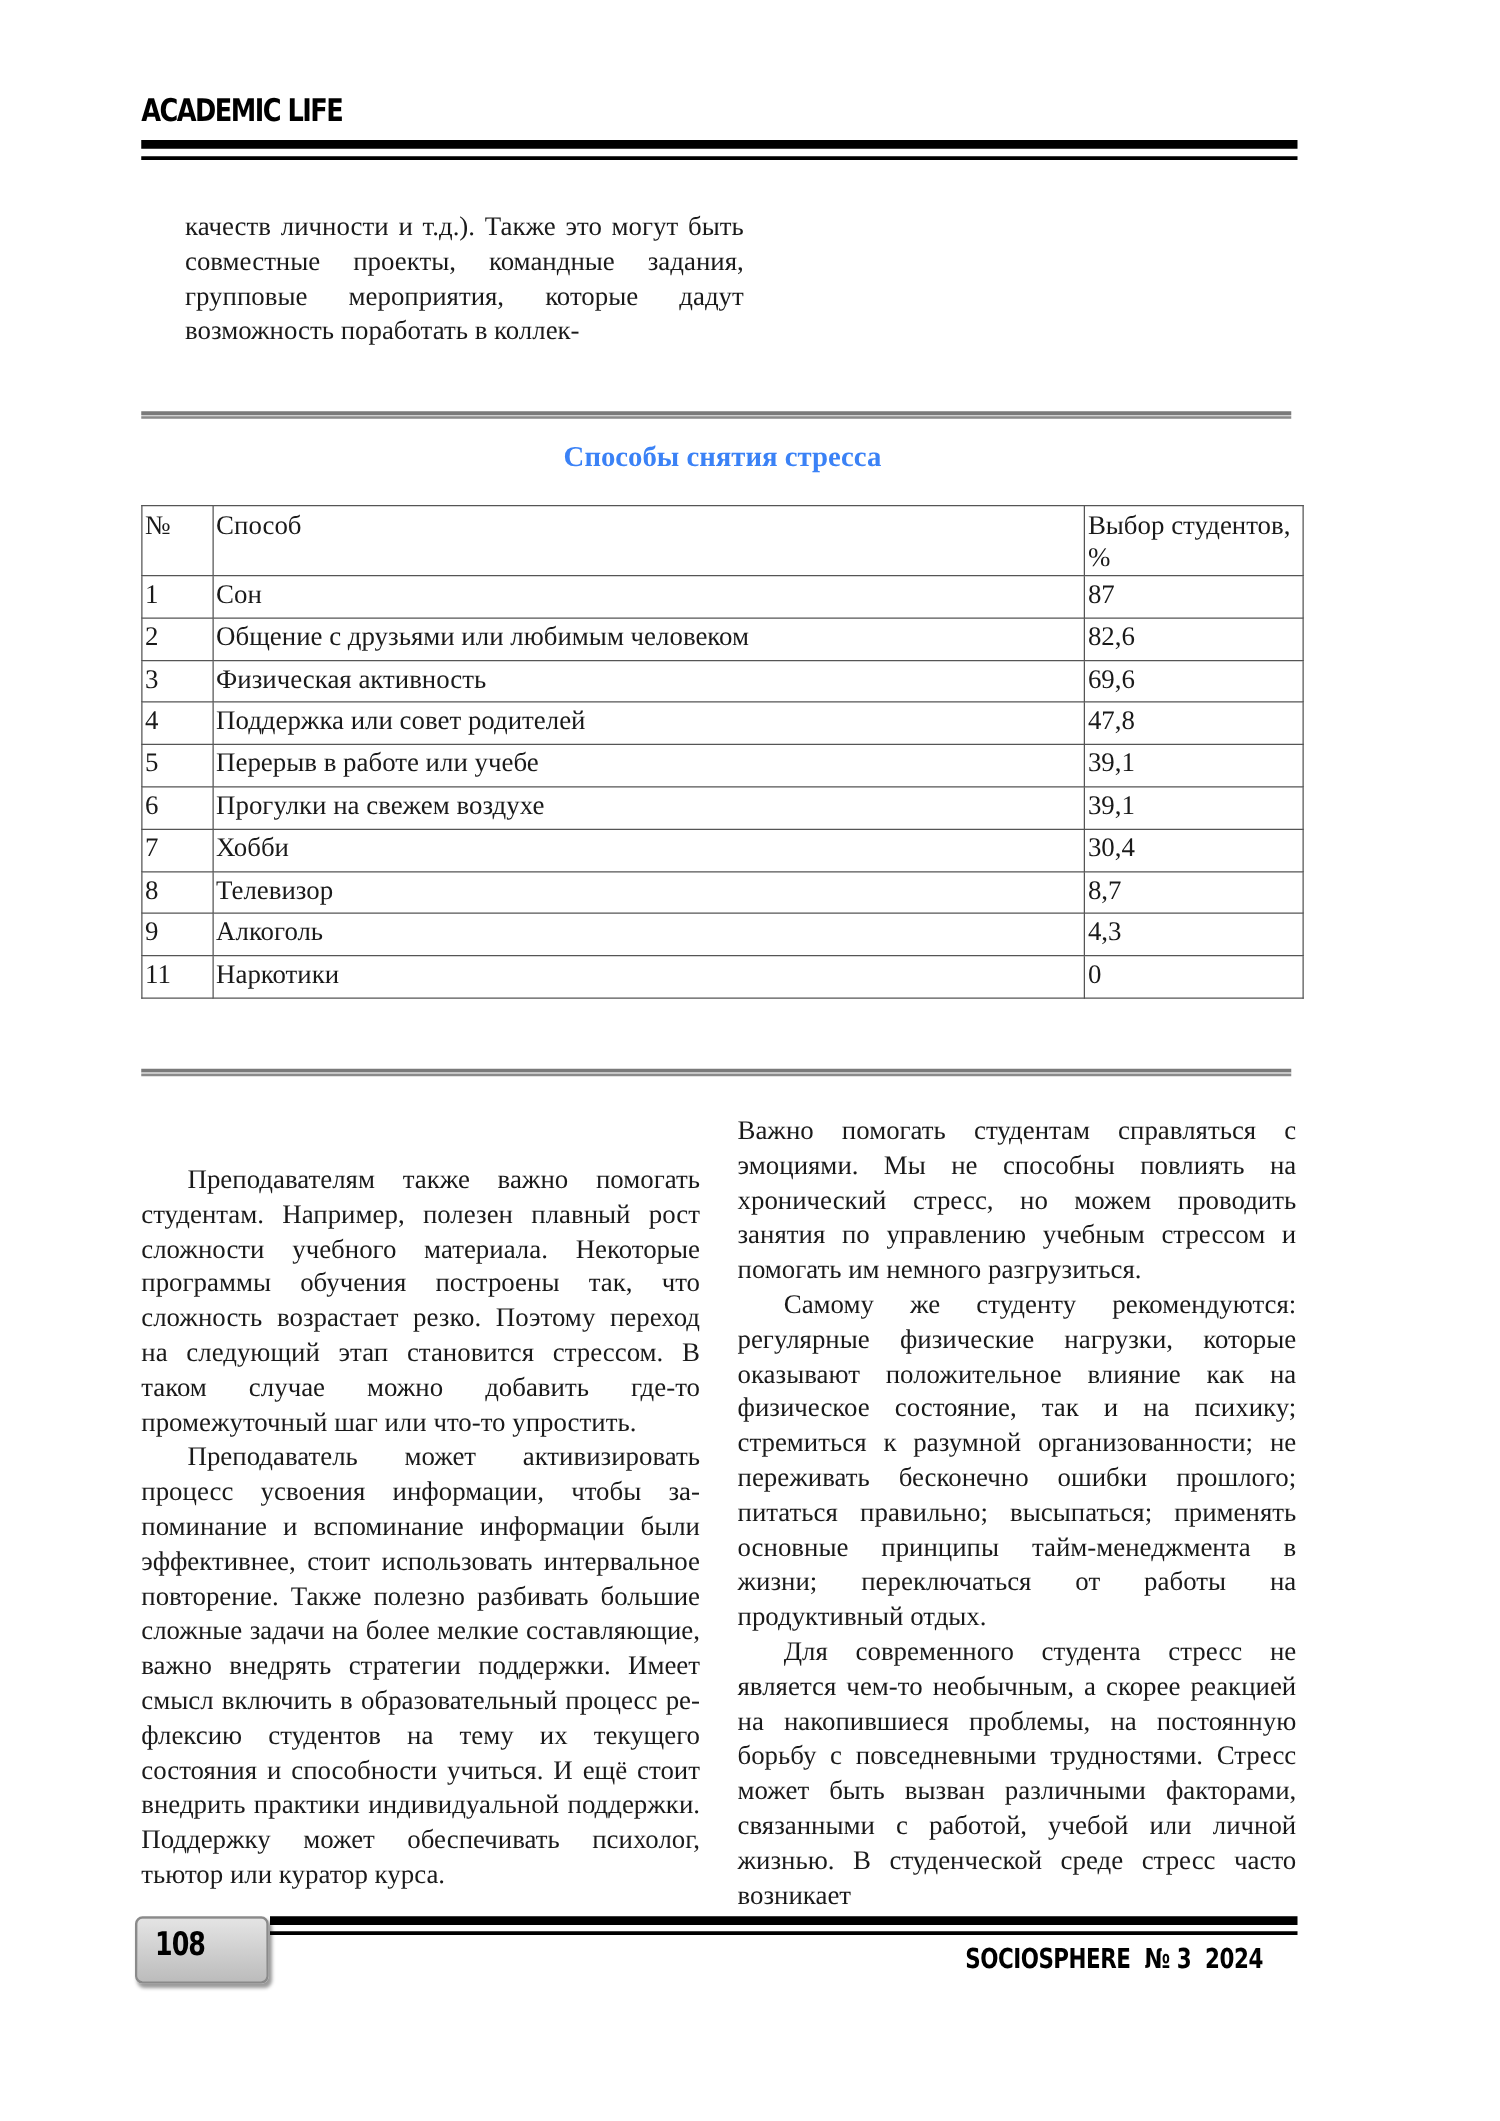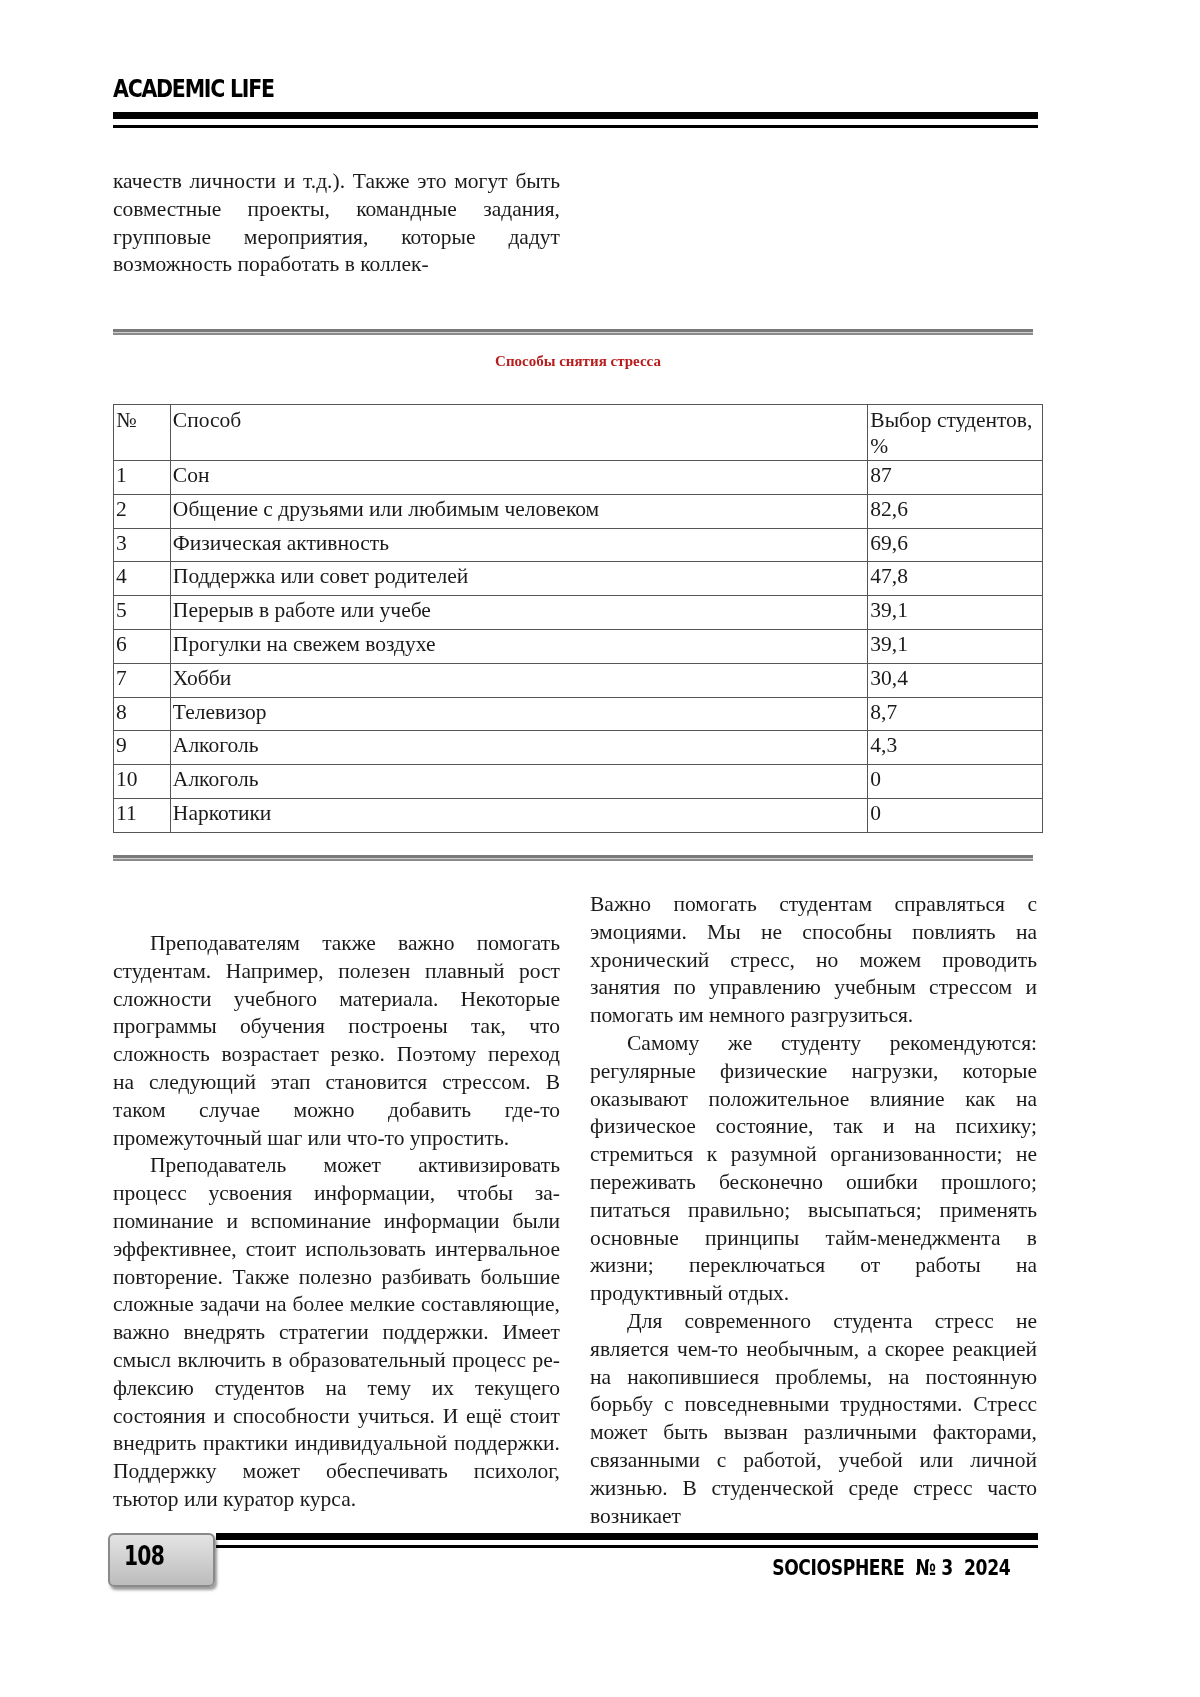--- a/index.html
+++ b/index.html
@@ -21,37 +21,37 @@
     .col {
       position: absolute; width: 447px;
       font-family: "Liberation Serif", serif; font-size: 21.5px; line-height: 27.8px;
       text-align: justify; hyphens: manual; color: #1a1a1a;
     }
     .col p { margin: 0; }
     .col p.indent { text-indent: 37px; }
     .col-left  { left: 113px; }
     .col-right { left: 590px; }
 
-    .top-left  { top: 168px; }
+    .top-left  { top: 168px; margin-left: 35px; }
     .top-right { top: 168px; }
     .bot-left  { top: 930px; }
     .bot-right { top: 891px; }
 
     
     .sep { position: absolute; left: 113px; width: 920px; height: 7px; }
     .sep .a { height: 3px; background: #7a7a7a; }
     .sep .b { height: 1px; background: #d0d0d0; }
     .sep .c { height: 2px; background: #8a8a8a; }
     .sep-top { top: 329px; }
     .sep-bot { top: 855px; }
 
     
     .table-title {
       position: absolute; left: 113px; width: 930px; top: 353px; text-align: center;
-      font-family: "Liberation Serif", serif; font-weight: bold; font-size: 15px; color: #b91c1c;
+      font-family: "Liberation Serif", serif; font-weight: bold; font-size: 23px; color: #3b82f6;
     }
     table.data {
       position: absolute; left: 113px; top: 404px; width: 930px;
       border-collapse: collapse;
       font-family: "Liberation Serif", serif; font-size: 21.5px; color: #1a1a1a;
     }
     table.data td, table.data th {
       border: 1.5px solid #555; padding: 0 2px; vertical-align: top; text-align: left; font-weight: normal;
       line-height: 26px;
     }
@@ -148,25 +148,20 @@
       <td>8</td>
       <td>Телевизор</td>
       <td>8,7</td>
     </tr>
     <tr>
       <td>9</td>
       <td>Алкоголь</td>
       <td>4,3</td>
     </tr>
     <tr>
-      <td>10</td>
-      <td>Алкоголь</td>
-      <td>0</td>
-    </tr>
-    <tr>
       <td>11</td>
       <td>Наркотики</td>
       <td>0</td>
     </tr>
   </tbody>
     </table>
 
   <div class="sep sep-bot">
     <div class="a"></div>
       <div class="b"></div>

